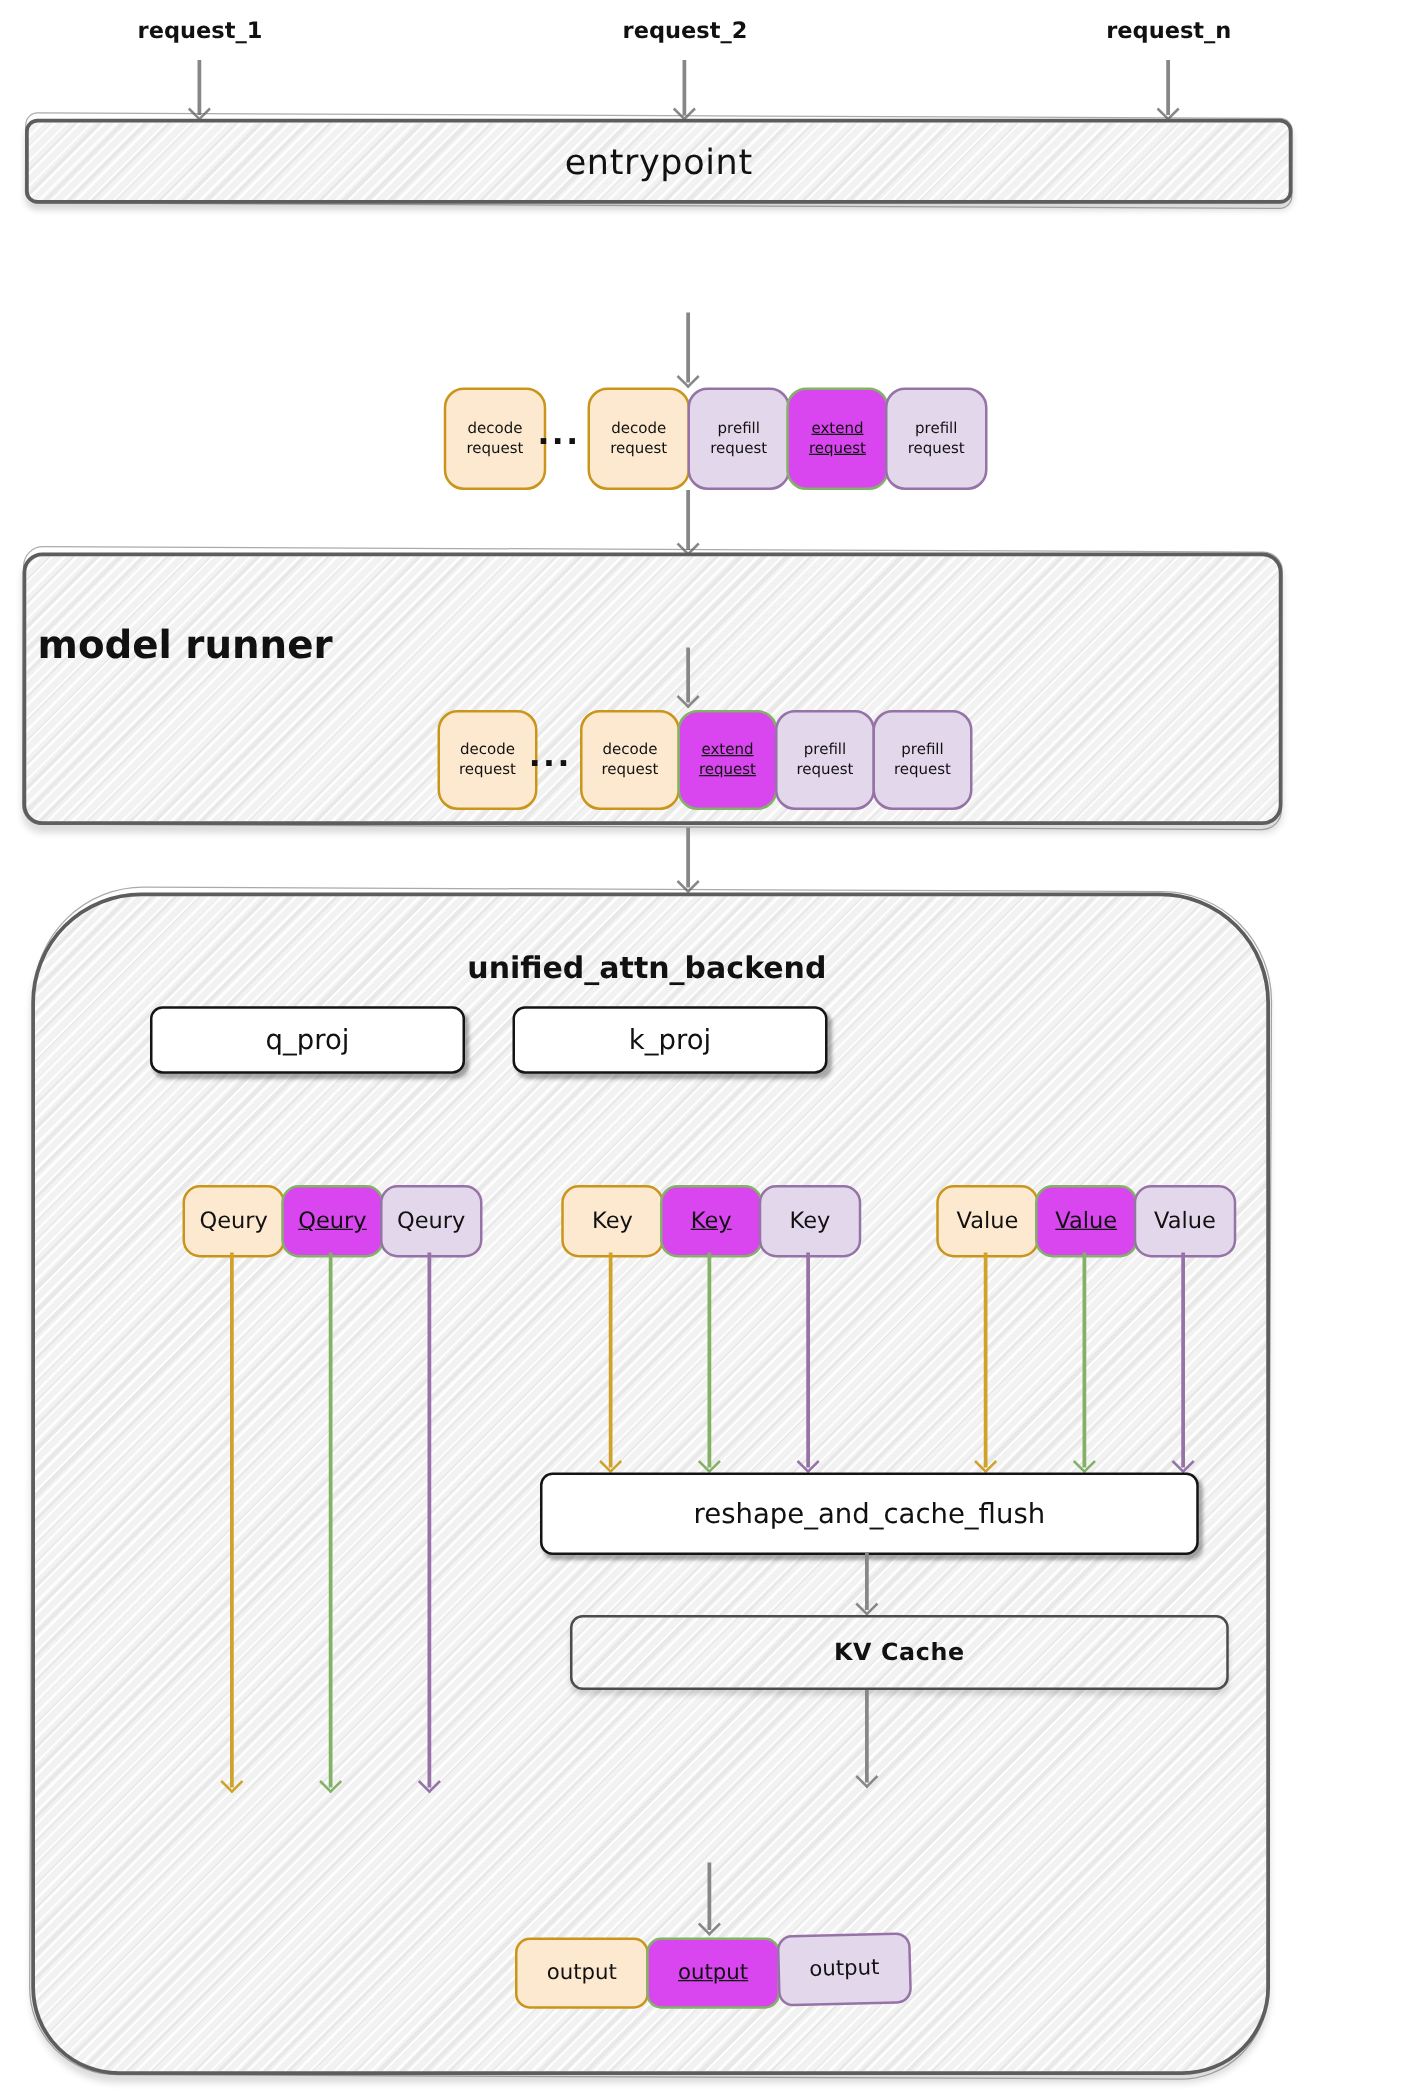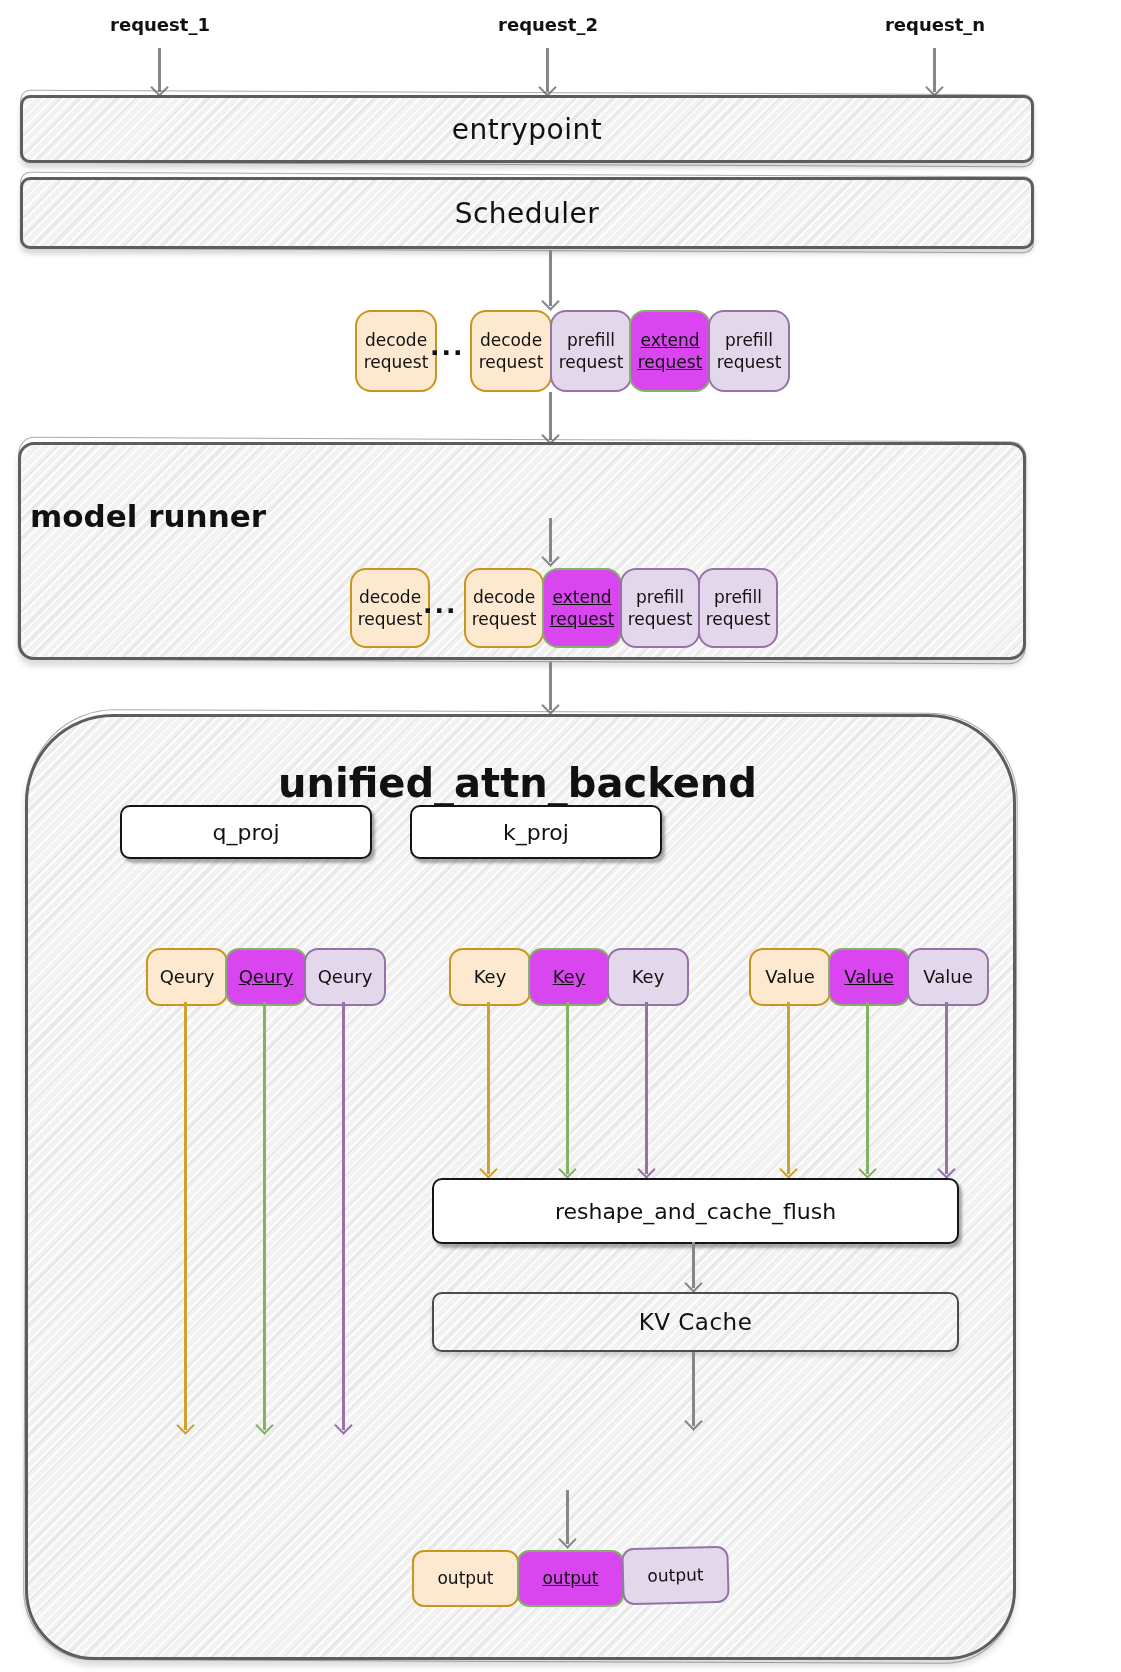--- a/index.html
+++ b/index.html
@@ -35,21 +35,21 @@
   .wbox{
     position:absolute;background:#fff;border:2.6px solid #141414;border-radius:10px;
     display:flex;align-items:center;justify-content:center;
     font-size:22px;box-shadow:3px 4px 3px rgba(70,70,70,.45);
   }
 
   
   .qbox{
     position:absolute;border:2.6px solid;border-radius:16px;
     display:flex;flex-direction:column;align-items:center;justify-content:center;
-    font-size:17px;line-height:1.3;text-align:center;
+    font-size:12px;line-height:1.3;text-align:center;
   }
   .tok{border-radius:14px;font-size:18px;}
   .orange{background:#FCE9CF;border-color:#C9951B;}
   .green{background:#d946ef;border-color:#83B168;text-decoration:underline;}
   .purple{background:#E3D7EB;border-color:#9673A6;}
 
   
   .varrow{position:absolute;width:2.6px;background:currentColor;color:#878787;}
   .varrow::after{
     content:"";position:absolute;bottom:-2px;left:-4.6px;width:11px;height:11px;
@@ -73,23 +73,20 @@
   <div class="lbl" style="left:438px;top:14px">request_2</div>
   <div class="lbl" style="left:825px;top:14px">request_n</div>
 
   <div class="varrow" style="left:158px;top:48px;height:44px"></div>
   <div class="varrow" style="left:546px;top:48px;height:44px"></div>
   <div class="varrow" style="left:933px;top:48px;height:44px"></div>
 
   <div class="strip hatch sketch" style="left:20px;top:95px;width:1008px;height:62px">
     <span>entrypoint</span>
   </div>
-  <div class="strip hatch sketch" style="left:20px;top:177px;width:1008px;height:66px">
-    <span>Scheduler</span>
-  </div>
 
   <div class="varrow" style="left:549px;top:250px;height:56px"></div>
 
   <div class="qbox orange" style="left:355px;top:310px;width:78px;height:78px">
     <span>decode</span>
     <span>request</span>
   </div>
   <div class="dots" style="left:430px;top:332px">...</div>
   <div class="qbox orange" style="left:470px;top:310px;width:78px;height:78px">
     <span>decode</span>
@@ -134,21 +131,21 @@
     <span>request</span>
   </div>
   <div class="qbox purple" style="left:698px;top:568px;width:76px;height:76px">
     <span>prefill</span>
     <span>request</span>
   </div>
 
   <div class="varrow" style="left:549px;top:662px;height:48px"></div>
 
   <div class="bigbox hatch sketch" style="left:25px;top:714px;width:985px;height:940px;border-radius:88px 88px 70px 70px"></div>
-  <div class="title" style="left:25px;top:728px;width:985px;text-align:center;font-size:40px">unified_attn_backend</div>
+  <div class="title" style="left:25px;top:728px;width:985px;text-align:center;font-size:24px">unified_attn_backend</div>
 
   <div class="wbox" style="left:120px;top:805px;width:248px;height:50px">
     <span>q_proj</span>
   </div>
   <div class="wbox" style="left:410px;top:805px;width:248px;height:50px">
     <span>k_proj</span>
   </div>
 
   <div class="qbox tok orange" style="left:146px;top:948px;width:78px;height:54px">
       <span>Qeury</span>
@@ -191,21 +188,21 @@
   <div class="varrow c-orange" style="left:787px;top:1002px;height:172px"></div>
   <div class="varrow c-green" style="left:866px;top:1002px;height:172px"></div>
   <div class="varrow c-purple" style="left:945px;top:1002px;height:172px"></div>
 
   <div class="wbox" style="left:432px;top:1178px;width:523px;height:62px">
     <span>reshape_and_cache_flush</span>
   </div>
 
   <div class="varrow" style="left:692px;top:1242px;height:46px"></div>
 
-  <div class="strip hatch" style="left:432px;top:1292px;width:523px;height:56px;border:2.4px solid #4c4c4c;font-weight:normal;font-size:23px;box-shadow:0 4px 4px rgba(0,0,0,.15)">
+  <div class="strip hatch" style="left:456px;top:1292px;width:523px;height:56px;border:2.4px solid #4c4c4c;font-weight:bold;font-size:19px;box-shadow:0 4px 4px rgba(0,0,0,.15)">
     <span>KV Cache</span>
   </div>
 
   <div class="varrow" style="left:692px;top:1352px;height:74px"></div>
 
 
   <div class="varrow" style="left:566px;top:1490px;height:54px"></div>
 
   <div class="qbox orange" style="left:412px;top:1550px;width:103px;height:53px;border-radius:12px;font-size:17px">
       <span>output</span>

